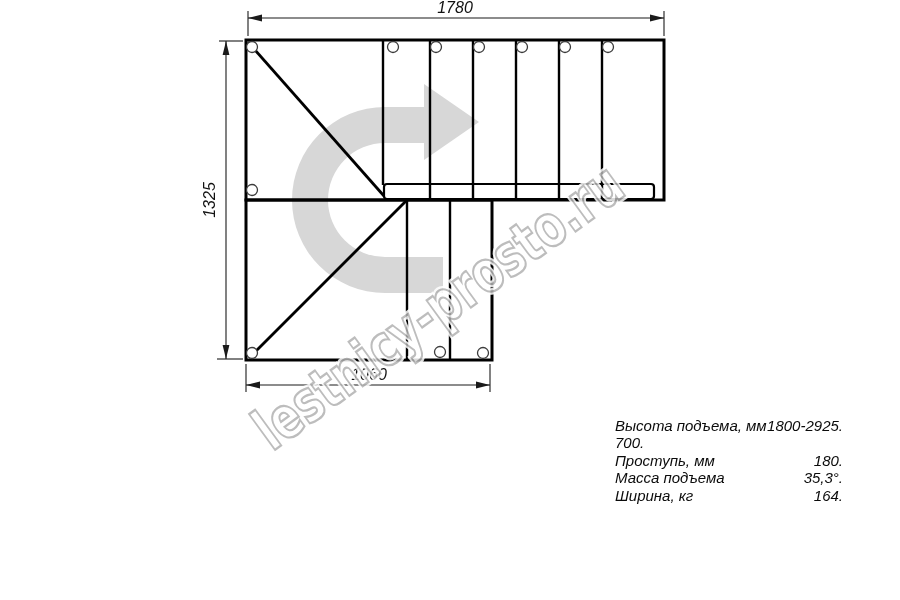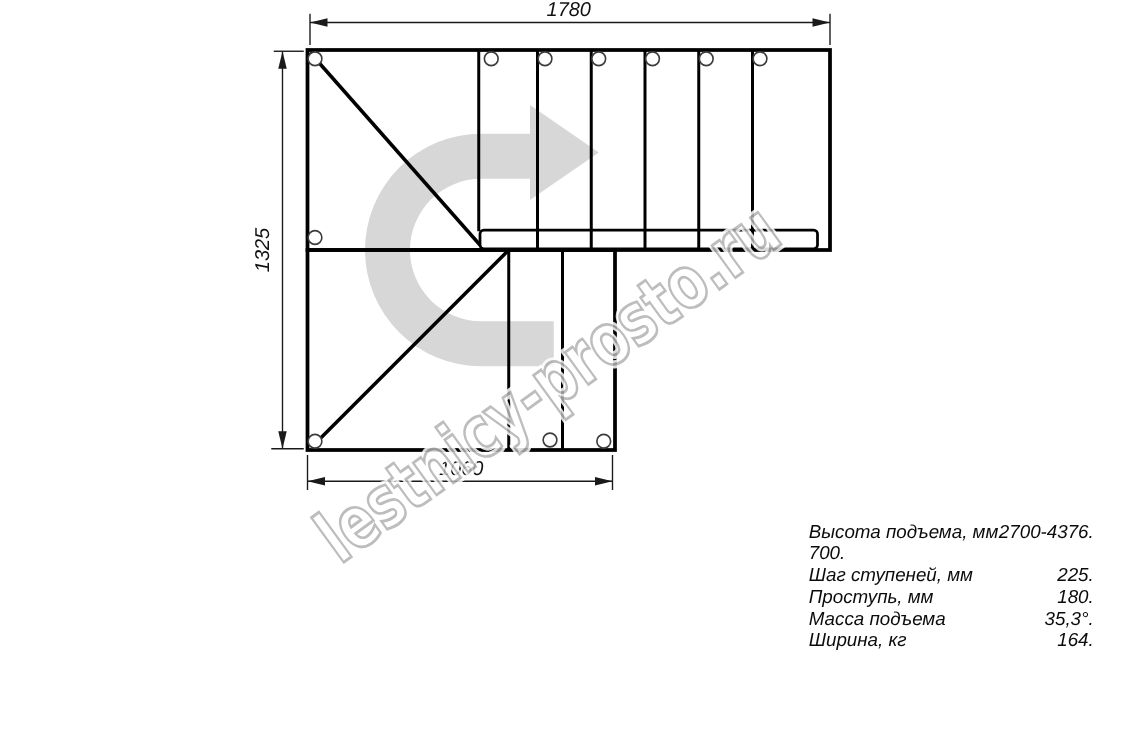--- a/index.html
+++ b/index.html
@@ -18,21 +18,20 @@
     fill:#111;
   }
   .specs{
     position:absolute;
     left:615px;
     top:417px;
     width:228px;
     font-style:italic;
     font-size:15px;
     color:#0b0b0b;
-    margin-left:32px;
   }
   .spec-row{
     display:flex;
     justify-content:space-between;
     align-items:baseline;
     line-height:17.4px;
     white-space:nowrap;
   }
   .spec-label{text-align:left;}
   .spec-value{text-align:right;}
@@ -114,28 +113,24 @@
 
     <g opacity="0.85" font-family="'DejaVu Sans', sans-serif" font-weight="bold" font-size="58">
       <text transform="translate(272 452) rotate(-36)" fill="none" stroke="#ffffff" stroke-width="7" textLength="440" lengthAdjust="spacingAndGlyphs">lestnicy-prosto.ru</text>
       <text transform="translate(272 452) rotate(-36)" fill="none" stroke="#b2b2b2" stroke-width="2.3" textLength="440" lengthAdjust="spacingAndGlyphs">lestnicy-prosto.ru</text>
     </g>
   </svg>
 
   <div class="specs">
     <div class="spec-row">
       <span class="spec-label">Высота подъема, мм</span>
-      <span class="spec-value">2700-4376.</span>
+      <span class="spec-value">1800-2925.</span>
     </div>
     <div class="spec-row">
       <span class="spec-value">700.</span>
-    </div>
-    <div class="spec-row">
-      <span class="spec-label">Шаг ступеней, мм</span>
-      <span class="spec-value">225.</span>
     </div>
     <div class="spec-row">
       <span class="spec-label">Проступь, мм</span>
       <span class="spec-value">180.</span>
     </div>
     <div class="spec-row">
       <span class="spec-label">Масса подъема</span>
       <span class="spec-value">35,3°.</span>
     </div>
     <div class="spec-row">

